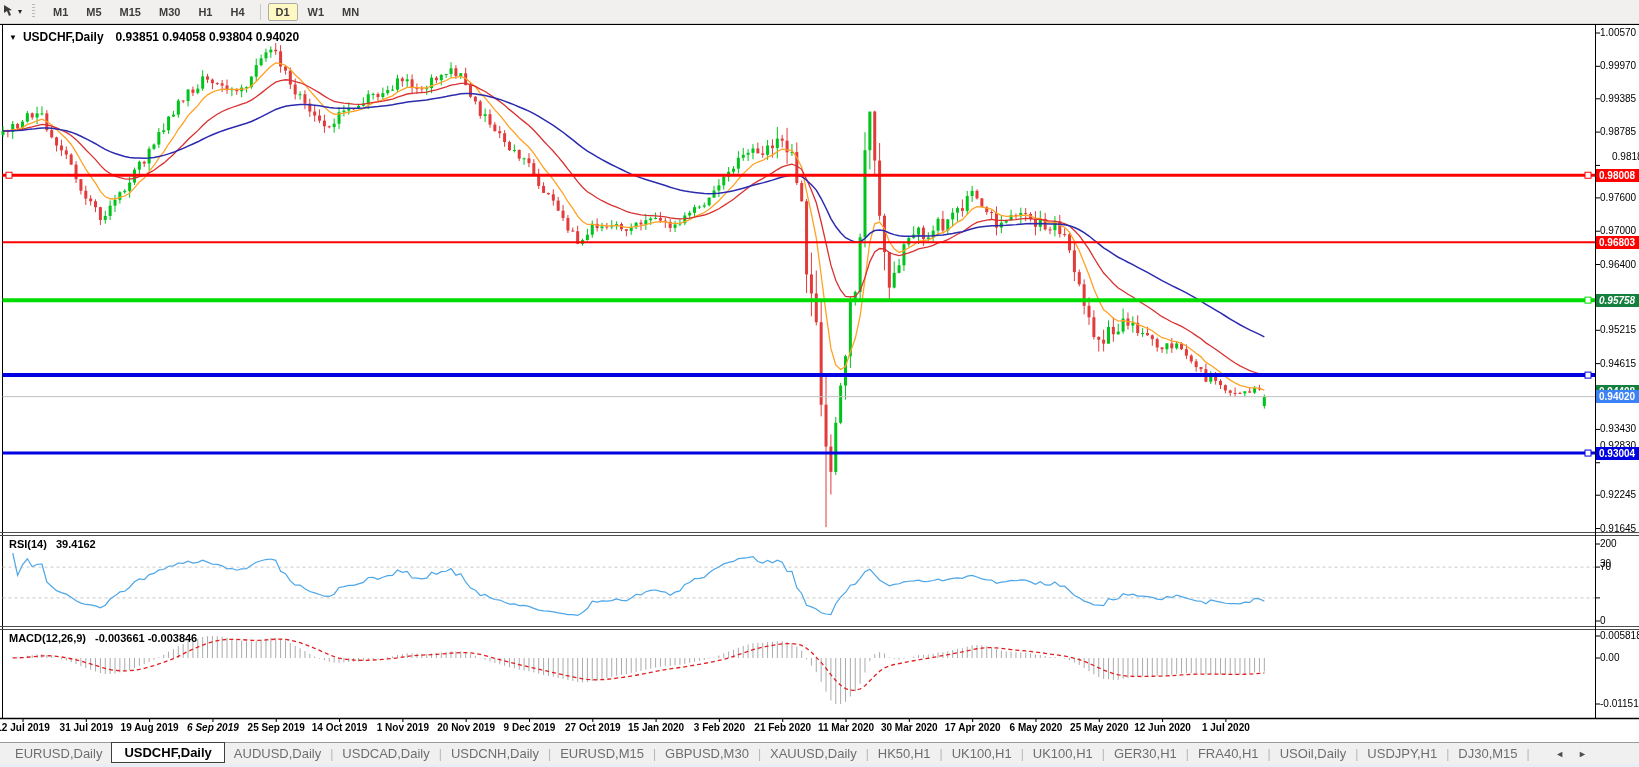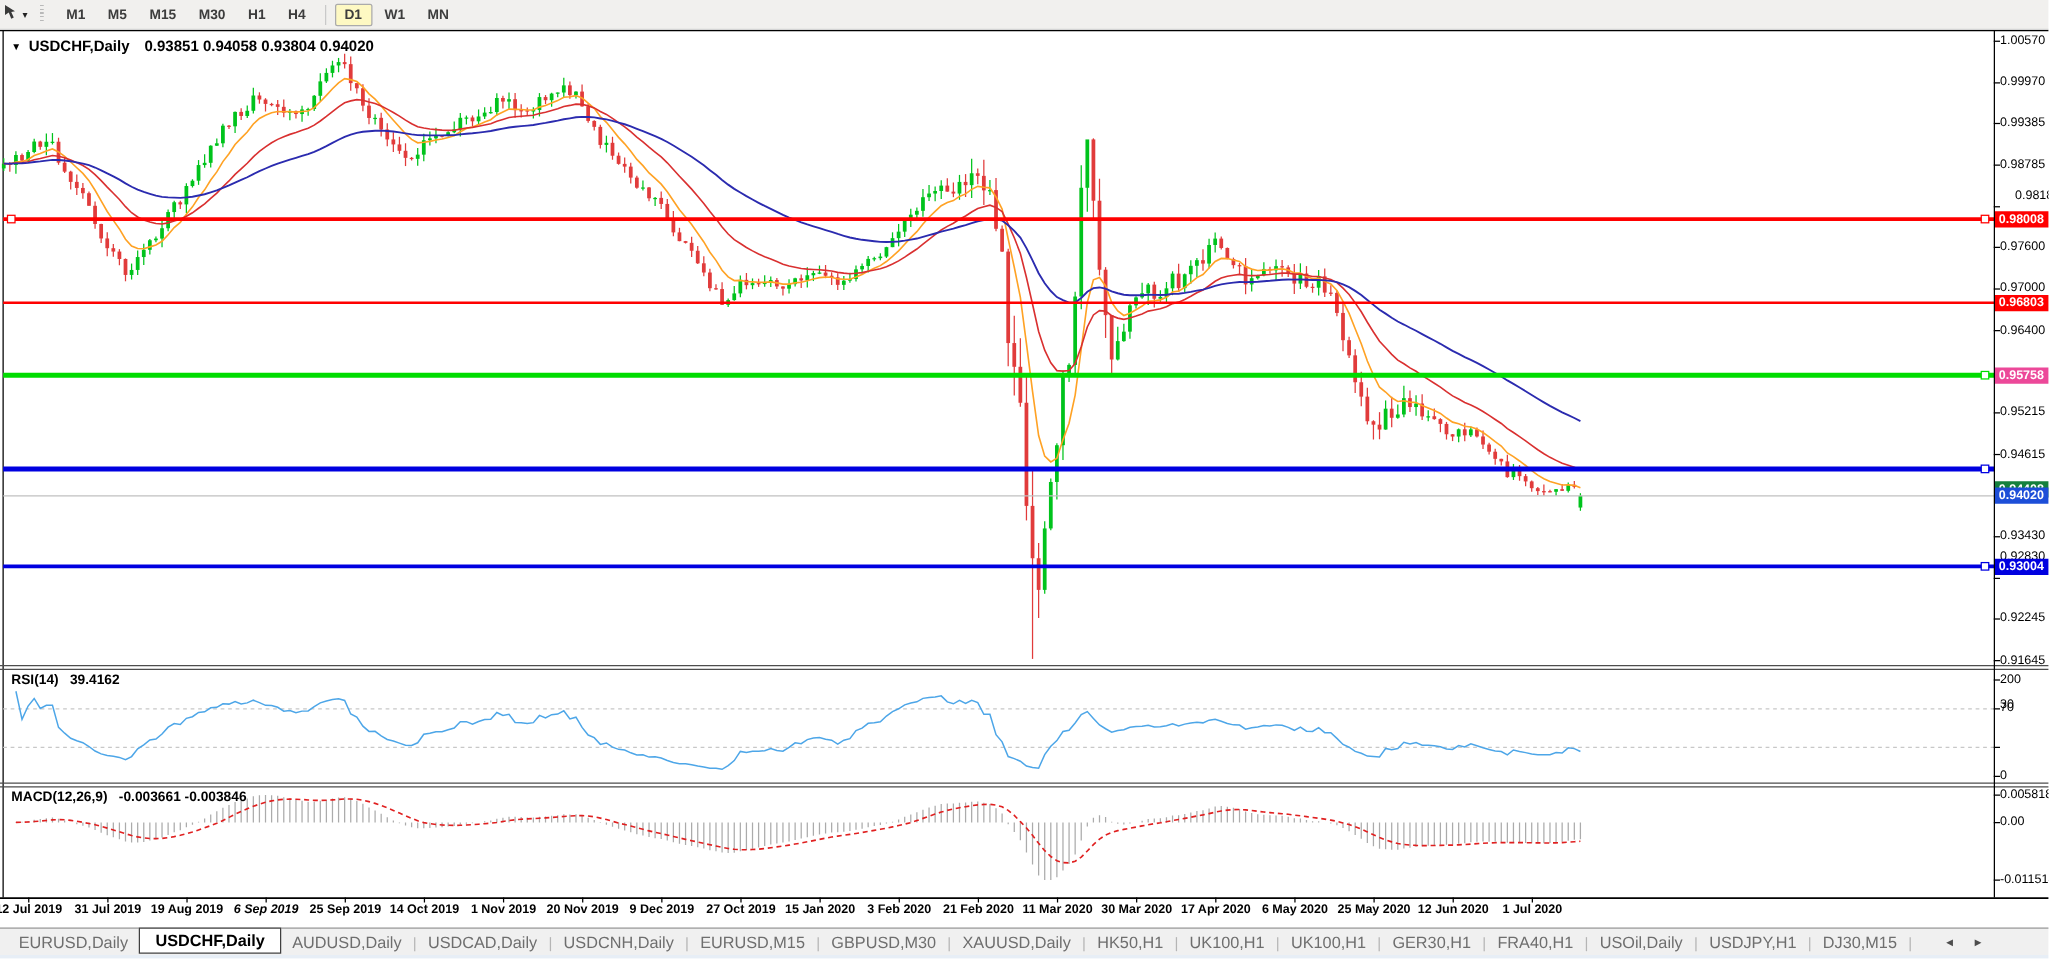--- a/index.html
+++ b/index.html
@@ -965,23 +965,23 @@
       <div class="ptick" style="top: 522.516px;">0.91645</div>
       <div class="ptick" style="top: 538px;">200</div>
       <div class="ptick" style="top: 561.1px;">70</div>
       <div class="ptick" style="top: 558px;">30</div>
       <div class="ptick" style="top: 615px;">0</div>
       <div class="ptick" style="top: 630px;">0.005818</div>
       <div class="ptick" style="top: 652px;">0.00</div>
       <div class="ptick" style="top: 698px;">-0.011514</div>
       <div class="plabel" style="top: 168.742px; background: rgb(255, 0, 0);">0.98008</div>
       <div class="plabel" style="top: 235.644px; background: rgb(255, 0, 0);">0.96803</div>
-      <div class="plabel" style="top: 293.662px; background: #ec4899;">0.95758</div>
+      <div class="plabel" style="top: 293.662px; background: #15803d; font-style: italic;">0.95758</div>
       <div class="plabel" style="top: 385px; background: #15803d;">0.94408</div>
-      <div class="plabel" style="top: 390.156px; background: #1d4ed8;">0.94020</div>
+      <div class="plabel" style="top: 390.156px; background: #3b82f6;">0.94020</div>
       <div class="plabel" style="top: 446.564px; background: rgb(0, 0, 224);">0.93004</div>
     </div>
   <div id="date-labels">
       <div class="dlabel" style="left: 23px;">12 Jul 2019</div>
       <div class="dlabel" style="left: 86.31px;">31 Jul 2019</div>
       <div class="dlabel" style="left: 149.62px;">19 Aug 2019</div>
       <div class="dlabel" style="left: 212.93px; font-style: italic;">6 Sep 2019</div>
       <div class="dlabel" style="left: 276.24px;">25 Sep 2019</div>
       <div class="dlabel" style="left: 339.55px;">14 Oct 2019</div>
       <div class="dlabel" style="left: 402.86px;">1 Nov 2019</div>

